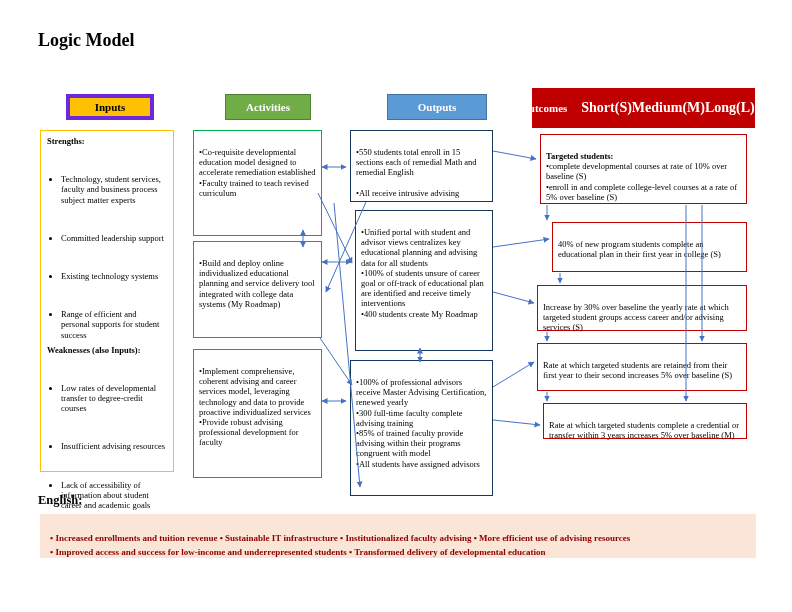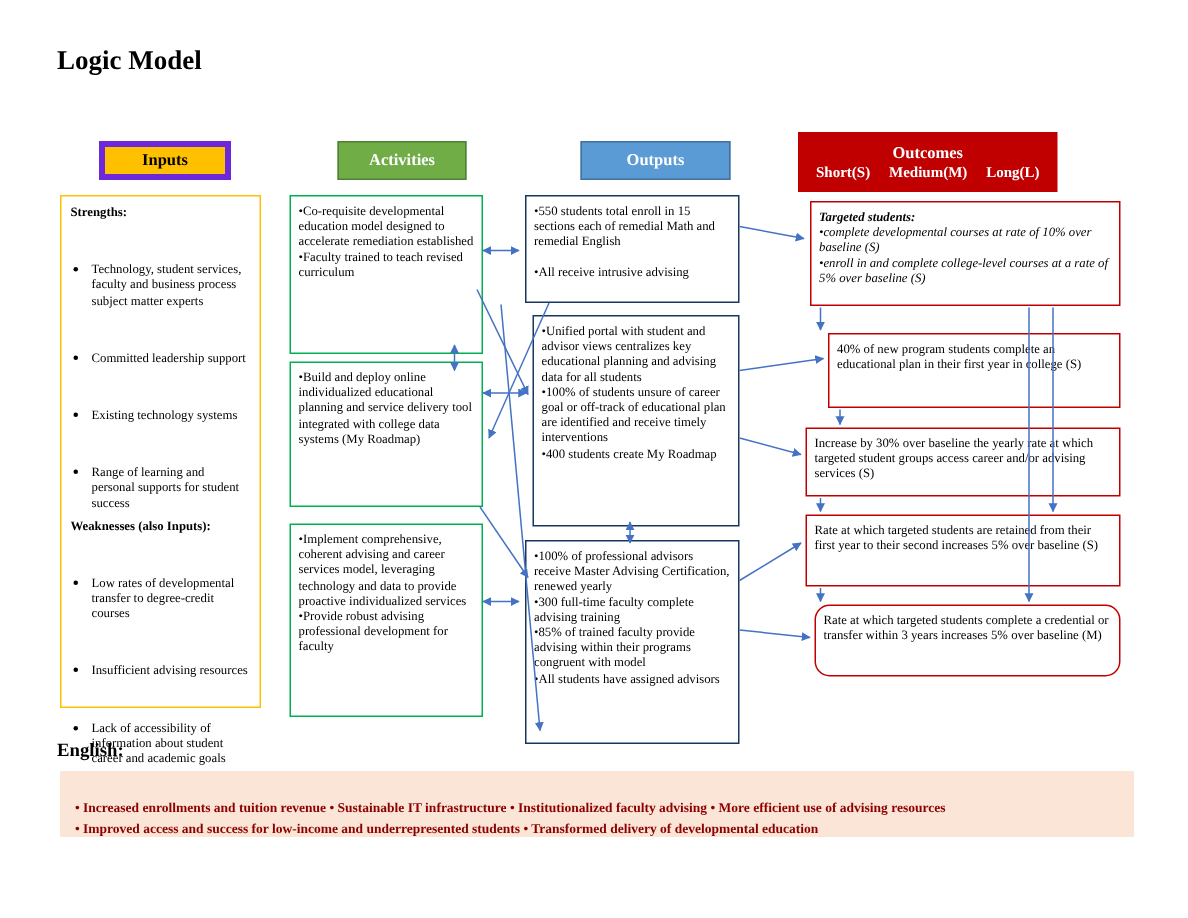--- a/index.html
+++ b/index.html
@@ -7,46 +7,46 @@
   body { font-family: "Liberation Serif", "DejaVu Serif", serif; color: #000; }
   .canvas { position: relative; width: 792px; height: 612px; background: #fff; overflow: hidden; }
 
   .title { position: absolute; left: 38px; top: 30px; font-size: 18px; font-weight: bold; }
   .goal { position: absolute; left: 38px; top: 57px; width: 724px; font-size: 9.8px; font-weight: bold; font-style: italic; line-height: 1.3; }
 
   .hdr { position: absolute; display: flex; align-items: center; justify-content: center; font-weight: bold; font-size: 11px; z-index: 2; }
   .hdr-inputs     { left: 66px;  top: 94px; width: 88px;  height: 26px; background: #FFC000; color: #000; border: 4px solid #6d28d9; }
   .hdr-activities { left: 225px; top: 94px; width: 86px;  height: 26px; background: #70AD47; color: #fff; border: 1px solid #507E32; }
   .hdr-outputs    { left: 387px; top: 94px; width: 100px; height: 26px; background: #5B9BD5; color: #fff; border: 1px solid #41719C; }
-  .hdr-outcomes   { left: 532px; top: 88px; width: 173px; height: 40px; background: #C00000; color: #fff; flex-direction: column; justify-content: center; gap: 2px; }
-  .outcomes-sub { display: flex; justify-content: space-between; width: 100%; padding: 0 12px; font-size: 10px; font-weight: bold; }
+  .hdr-outcomes   { left: 532px; top: 88px; width: 223px; height: 40px; background: #C00000; color: #fff; justify-content: center; gap: 2px; }
+  .outcomes-sub { display: flex; justify-content: space-between; width: 100%; padding: 0 12px; font-size: 14px; font-weight: bold; }
 
-  .box { position: absolute; background: #fff; font-size: 8.5px; line-height: 1.2; padding: 4px 5px; white-space: pre-line; z-index: 2; }
+  .box { position: absolute; background: #fff; font-size: 8.5px; line-height: 1.2; padding: 16px 5px; white-space: pre-line; z-index: 2; }
 
   .inputs-box { left: 40px; top: 130px; width: 134px; height: 342px; border: 1.5px solid #FFC000; padding: 5px 6px; white-space: normal; }
   .inputs-box .sec-label { font-weight: bold; }
   .inputs-box ul { margin: 2px 0 5px 0; padding-left: 14px; list-style: disc; }
   .inputs-box li { margin-bottom: 2px; margin-top: 28px; }
 
   .act-box { border: 1.5px solid #00B050; }
   .act-1 { left: 193px; top: 130px; width: 129px; height: 106px; }
   .act-2 { left: 193px; top: 241px; width: 129px; height: 97px; }
   .act-3 { left: 193px; top: 349px; width: 129px; height: 129px; }
 
   .out-box { border: 1px solid #17375E; }
   .out-1 { left: 350px; top: 130px; width: 143px; height: 72px; }
   .out-2 { left: 355px; top: 210px; width: 138px; height: 141px; }
   .out-3 { left: 350px; top: 360px; width: 143px; height: 136px; }
 
   .oc-box { border: 1.5px solid #C00000; }
-  .oc-1 { left: 540px; top: 134px; width: 207px; height: 70px; font-style: italic; }
+  .oc-1 { left: 540px; top: 134px; width: 207px; height: 70px; }
   .oc-2 { left: 552px; top: 222px; width: 195px; height: 50px; }
   .oc-3 { left: 537px; top: 285px; width: 210px; height: 46px; }
   .oc-4 { left: 537px; top: 343px; width: 210px; height: 48px; }
-  .oc-5 { left: 543px; top: 403px; width: 204px; height: 48px; border-radius: 10px; }
+  .oc-5 { left: 543px; top: 403px; width: 204px; height: 36px; }
   .oc-title { font-weight: bold; }
 
   .impacts-label { position: absolute; left: 38px; top: 493px; font-size: 12.5px; font-weight: bold; }
   .impacts-box { position: absolute; left: 40px; top: 514px; width: 716px; height: 44px; background: #FBE5D6; color: #8B0000; font-size: 9px; font-weight: bold; padding: 17px 10px; line-height: 1.6; z-index: 2; }
 
   .connectors { position: absolute; left: 0; top: 0; width: 792px; height: 612px; pointer-events: none; z-index: 4; }
   .conn { stroke: #4472C4; stroke-width: 1; fill: none; }
 </style>
 </head>
 <body>
@@ -67,21 +67,21 @@
       <span>Long(L)</span>
     </div>
   </div>
 
   <div class="box inputs-box">
     <div class="sec-label">Strengths:</div>
     <ul>
       <li>Technology, student services, faculty and business process subject matter experts</li>
       <li>Committed leadership support</li>
       <li>Existing technology systems</li>
-      <li>Range of learning and personal supports for student success</li>
+      <li>Range of efficient and personal supports for student success</li>
     </ul>
     <div class="sec-label">Weaknesses (also Inputs):</div>
     <ul>
       <li>Low rates of developmental transfer to degree-credit courses</li>
       <li>Insufficient advising resources</li>
       <li>Lack of accessibility of information about student career and academic goals</li>
     </ul>
   </div>
 
   <div class="box act-box act-1">•Co-requisite developmental education model designed to accelerate remediation established

